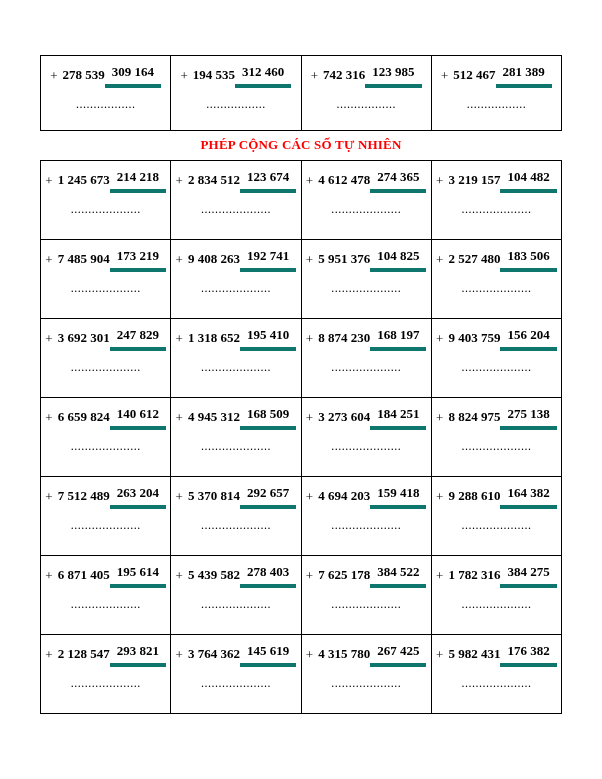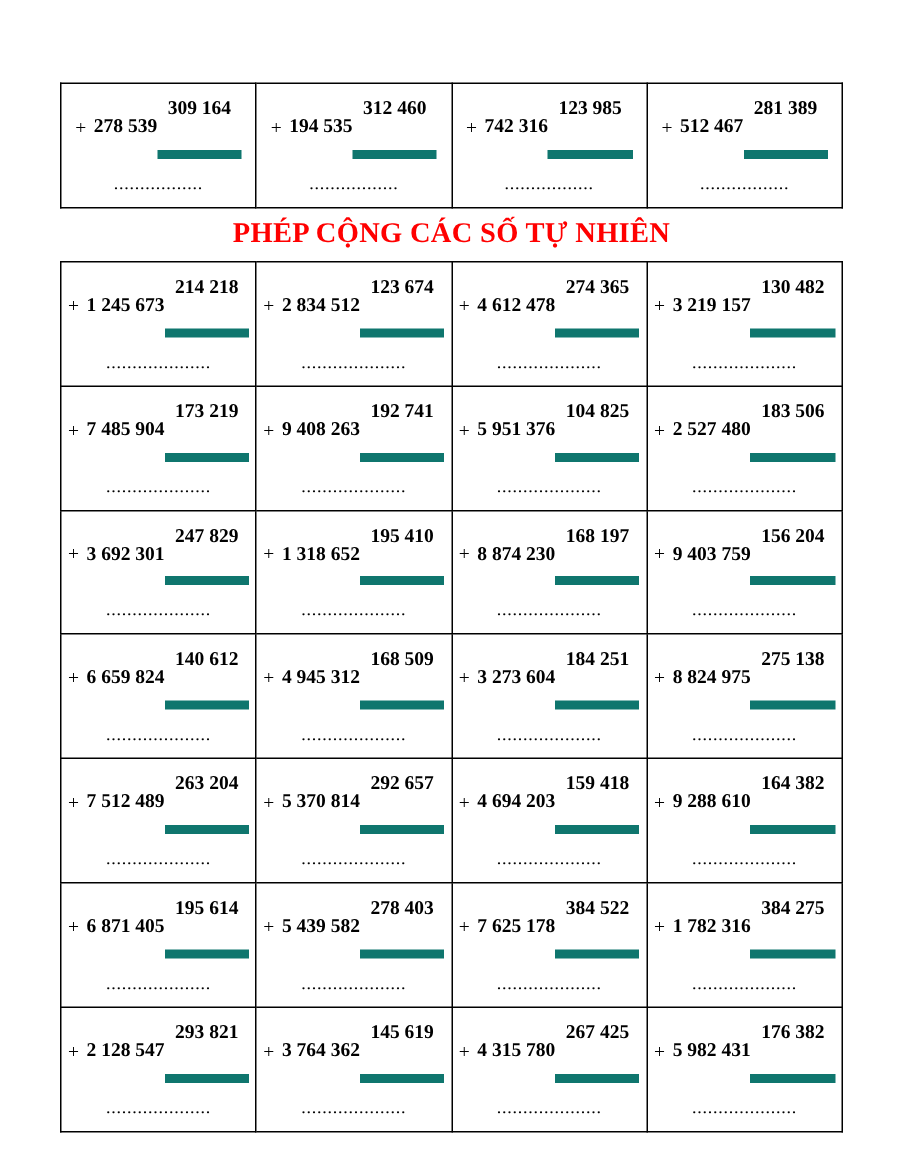--- a/index.html
+++ b/index.html
@@ -47,35 +47,35 @@
     display: flex;
     align-items: center;
     font-weight: bold;
   }
   .num {
     font-size: 13px;
     line-height: 1.45;
     white-space: pre;
   }
   .num.bottom {
-    border-bottom: 6px solid #0f766e;
-    padding: 0 7px 18px 7px;
+    border-bottom: 4px solid #0f766e;
+    padding: 0 7px 2px 7px;
   }
   .answer {
     margin-top: 9px;
     font-size: 12px;
     letter-spacing: 0.5px;
     color: #000000;
   }
   .title {
     width: 522px;
     text-align: center;
     color: #ff0000;
     font-weight: bold;
-    font-size: 19px;
+    font-size: 13px;
     margin: 6px 0 7px 0;
     letter-spacing: 0.2px;
   }
 </style>
 </head>
 <body>
 
 <div class="page">
 
   <table class="sheet top-sheet">
@@ -173,21 +173,21 @@
               </div>
               <div class="answer">....................</div>
             </div>
           </td>
           <td>
             <div class="problem">
               <div class="stack">
                 <span class="plus">+</span>
                 <span class="nums">
                   <span class="num top">3 219 157</span>
-                  <span class="num bottom">130 482</span>
+                  <span class="num bottom">104 482</span>
                 </span>
               </div>
               <div class="answer">....................</div>
             </div>
           </td>
         </tr>
         <tr>
           <td>
             <div class="problem">
               <div class="stack">

